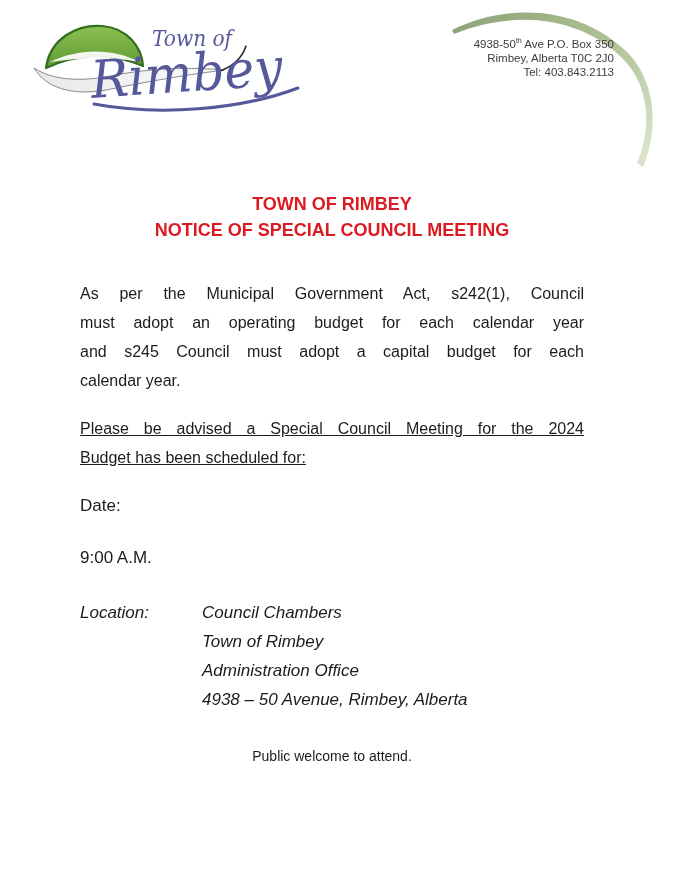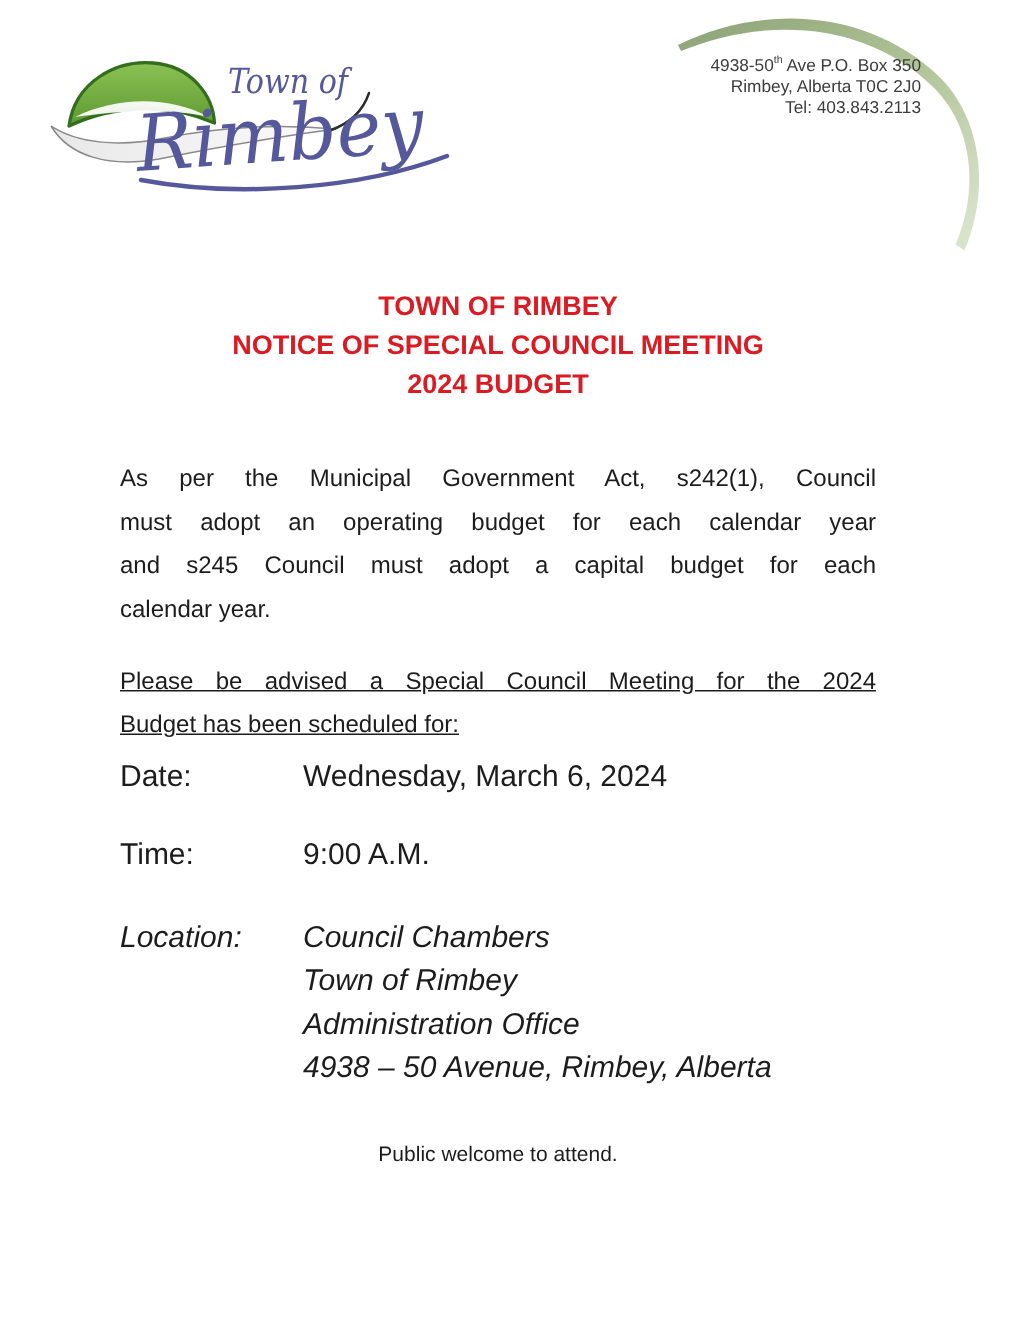--- a/index.html
+++ b/index.html
@@ -7,21 +7,21 @@
     position:relative;
     width:680px;height:880px;
     background:#ffffff;
     overflow:hidden;
     font-family:"Liberation Sans", sans-serif;
     color:#1c1c1c;
   }
 
   
   .letterhead{position:absolute;top:0;left:0;width:680px;height:185px;}
-  .logo-wrap{position:absolute;left:28px;top:32px;width:292px;height:106px;}
+  .logo-wrap{position:absolute;left:28px;top:16px;width:292px;height:106px;}
   .logo-svg{display:block;width:292px;height:106px;}
   .logo-townof{
     font-family:"DejaVu Serif", serif;
     font-style:italic;
     font-size:23px;
     fill:#55589B;
   }
   .logo-rimbey{
     font-family:"DejaVu Serif", serif;
     font-style:italic;
@@ -52,21 +52,21 @@
     text-align:center;
     color:#DC1A21;
   }
 
   .para{margin:0;font-size:16px;line-height:29px;color:#1c1c1c;}
   .para-legal{margin-top:36px;}
   .para-announce{margin-top:19px;text-decoration:underline;}
   .jl{text-align:justify;text-align-last:justify;}
   .jl-last{text-align:justify;text-align-last:left;}
 
-  .details{margin-top:6px;font-size:20px;line-height:29px;}
+  .details{margin-top:19px;font-size:17px;line-height:29px;}
   .detail-row{display:flex;align-items:flex-start;}
   .row-time{margin-top:23px;}
   .row-location{margin-top:26px;font-style:italic;}
   .detail-label{width:122px;flex:0 0 122px;}
   .detail-value{flex:1;}
 
   .closing{
     margin:28px 0 0 0;
     font-size:14px;
     line-height:29px;
@@ -138,42 +138,39 @@
       <div>Rimbey, Alberta T0C 2J0</div>
       <div>Tel: 403.843.2113</div>
     </div>
   </div>
 
   <div class="content">
 
     <h1 class="title">
       <div>TOWN OF RIMBEY</div>
       <div>NOTICE OF SPECIAL COUNCIL MEETING</div>
-      <div>2024 BUDGET</div>
     </h1>
 
     <div class="para para-legal">
       <div class="jl">As per the Municipal Government Act, s242(1), Council</div>
       <div class="jl">must adopt an operating budget for each calendar year</div>
       <div class="jl">and s245 Council must adopt a capital budget for each</div>
       <div class="jl-last">calendar year.</div>
     </div>
 
     <div class="para para-announce">
       <div class="jl">Please be advised a Special Council Meeting for the 2024</div>
       <div class="jl-last">Budget has been scheduled for:</div>
     </div>
 
     <div class="details">
       <div class="detail-row">
         <div class="detail-label">Date:</div>
-        <div class="detail-value">Wednesday, March 6, 2024</div>
       </div>
       <div class="detail-row row-time">
-        <div class="detail-label">Time:</div>
         <div class="detail-value">9:00 A.M.</div>
       </div>
       <div class="detail-row row-location">
         <div class="detail-label">Location:</div>
         <div class="detail-value">
           <div>Council Chambers</div>
           <div>Town of Rimbey</div>
           <div>Administration Office</div>
           <div>4938 – 50 Avenue, Rimbey, Alberta</div>
         </div>

